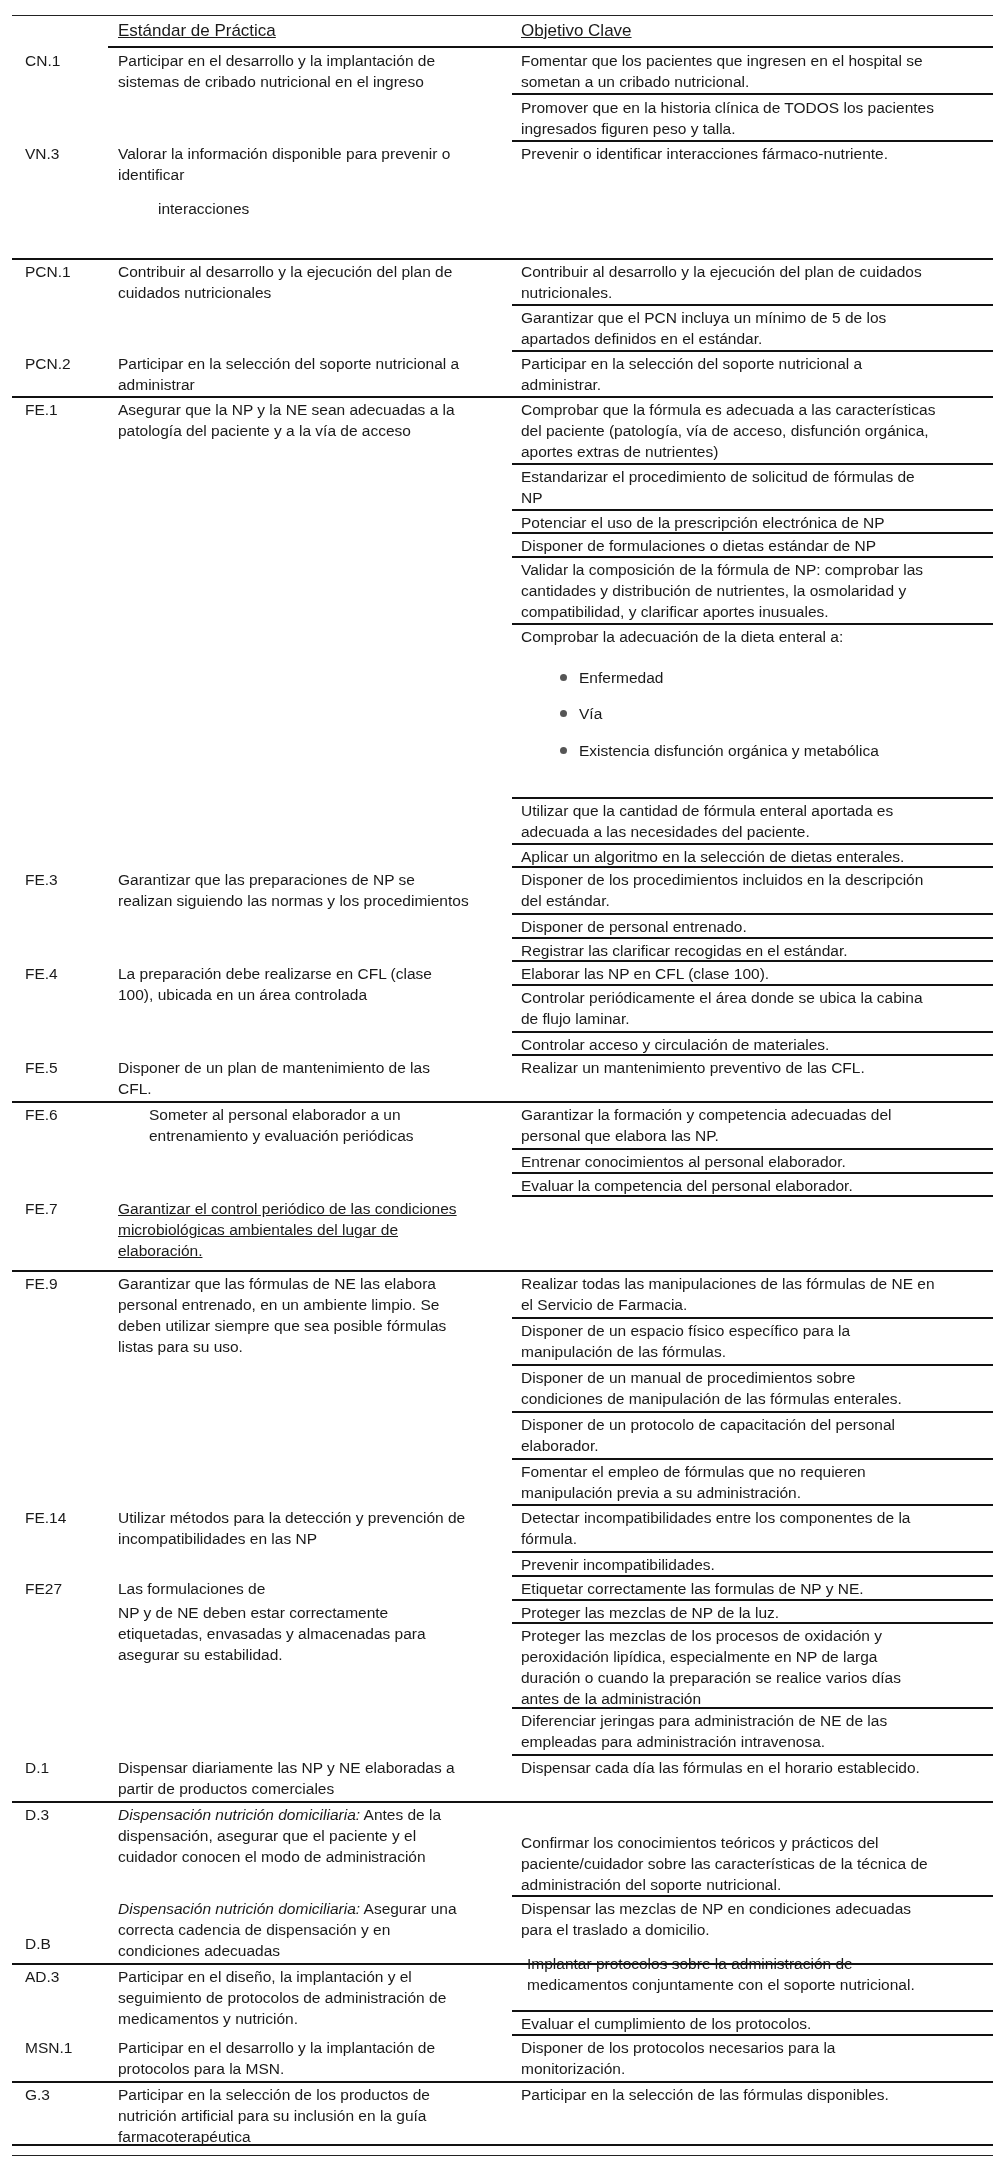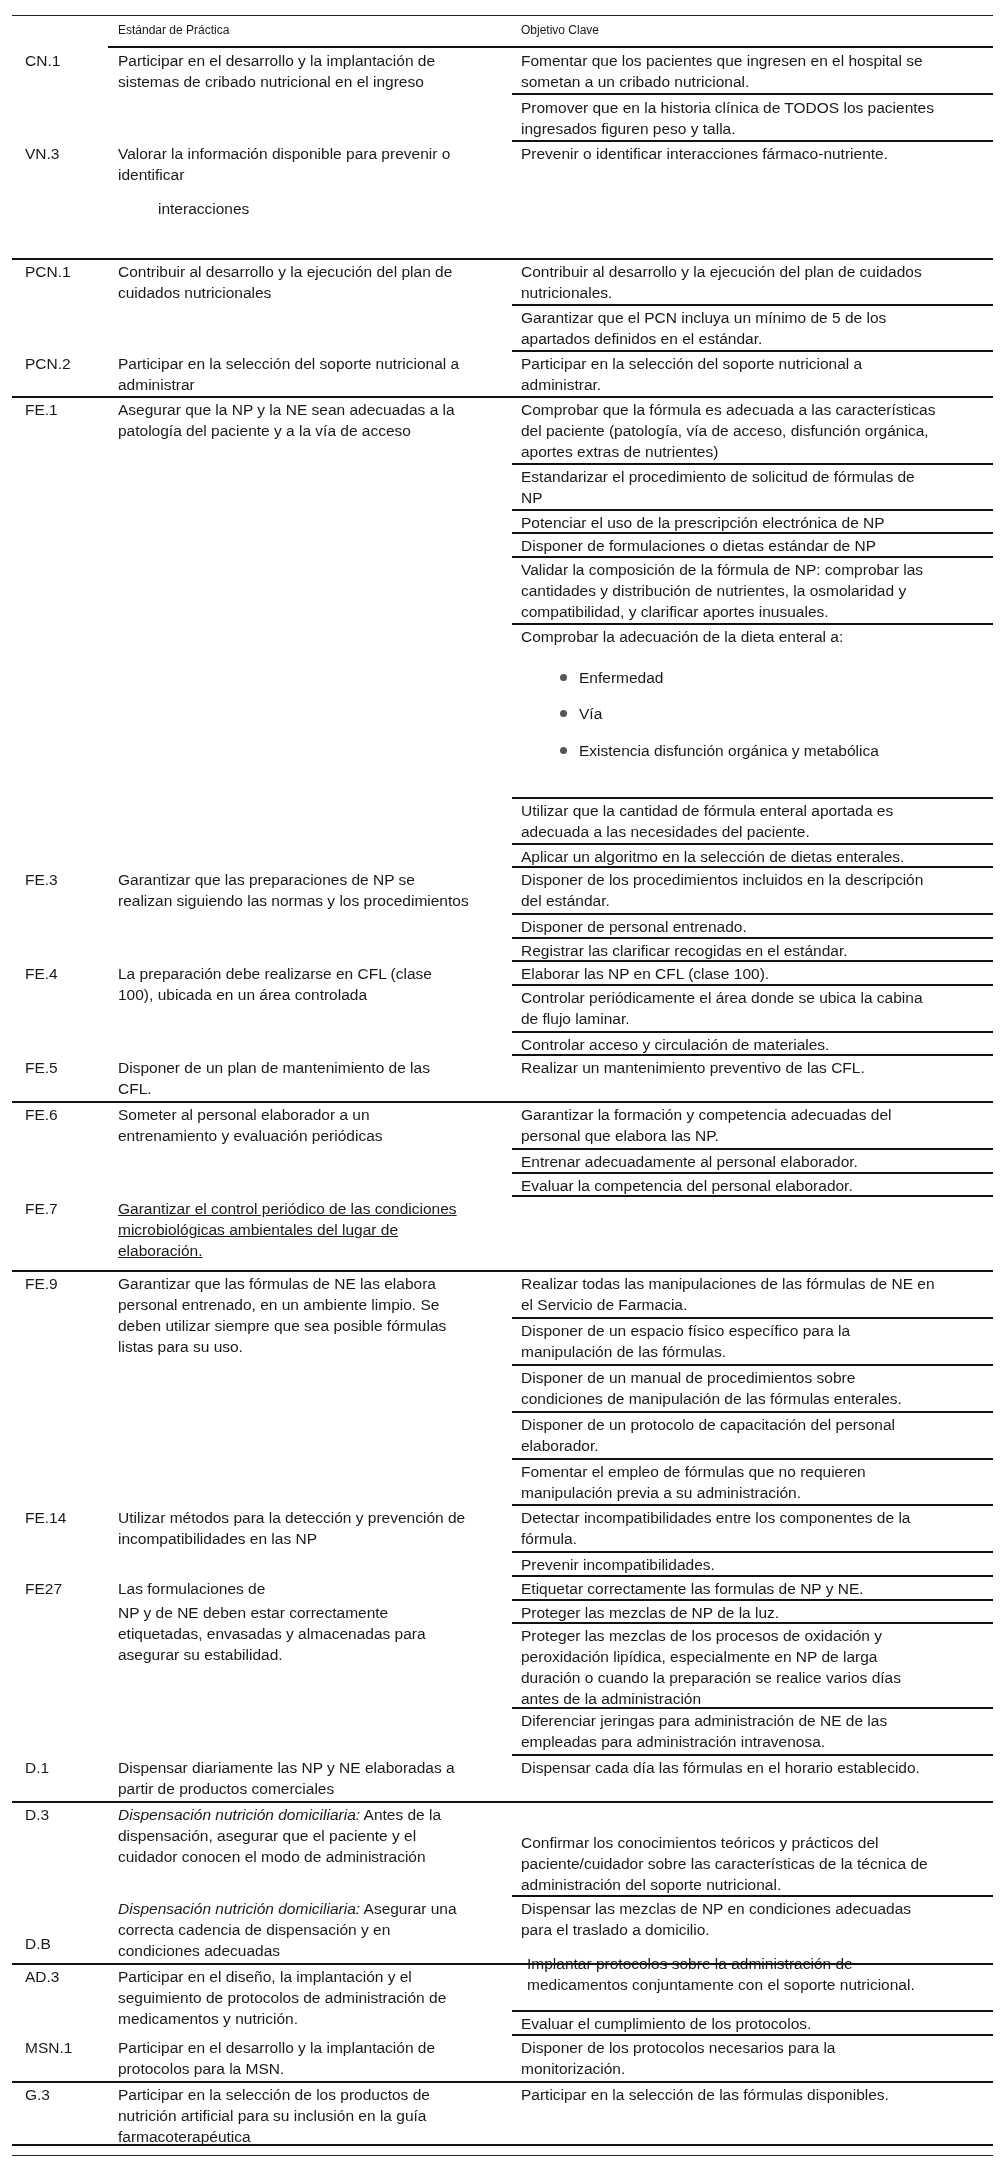--- a/index.html
+++ b/index.html
@@ -3,21 +3,21 @@
 <meta charset="utf-8">
 <style>
   html, body { margin: 0; padding: 0; background: #ffffff; }
   body { width: 1000px; height: 2167px; position: relative; overflow: hidden;
          font-family: "Liberation Sans", "DejaVu Sans", sans-serif; color: #1a1a1a; }
   #page { position: absolute; left: 0; top: 0; width: 1000px; height: 2167px; }
   .txt { position: absolute; font-size: 15.5px; line-height: 21px; white-space: pre-line; }
   .code { left: 25px; width: 85px; }
   .std { left: 118px; width: 380px; }
   .obj { left: 521px; width: 470px; }
-  .hdr { font-size: 12px; }
+  .hdr { font-size: 17px; text-decoration: underline; }
   .line { position: absolute; height: 2px; background: #111; }
   .line.thin { height: 1px; background: #222; }
   .full { left: 12px; width: 981px; }
   .half { left: 512px; width: 481px; }
   .stdline { left: 108px; width: 885px; }
   .bullet { position: absolute; left: 560px; font-size: 15.5px; line-height: 21px; }
   .bullet .dot { display: inline-block; width: 7px; height: 7px; border-radius: 50%;
                  background: #555; margin-right: 12px; vertical-align: middle; position: relative; top: -1px; }
   em.ital { font-style: italic; }
 </style>
@@ -139,25 +139,25 @@
     <div class="txt obj" style="top: 987px;">Controlar periódicamente el área donde se ubica la cabina
 de flujo laminar.</div>
     <div class="txt obj" style="top: 1034px;">Controlar acceso y circulación de materiales.</div>
     <div></div>
     <div class="txt code" style="top: 1057px;">FE.5</div>
     <div class="txt std" style="top: 1057px;">Disponer de un plan de mantenimiento de las
 CFL.</div>
     <div class="txt obj" style="top: 1057px;">Realizar un mantenimiento preventivo de las CFL.</div>
     <div></div>
     <div class="txt code" style="top: 1104px;">FE.6</div>
-    <div class="txt std" style="top: 1104px;">Someter al personal elaborador a un
+    <div class="txt std" style="top: 1104px; margin-left: 31px;">Someter al personal elaborador a un
 entrenamiento y evaluación periódicas</div>
     <div class="txt obj" style="top: 1104px;">Garantizar la formación y competencia adecuadas del
 personal que elabora las NP.</div>
-    <div class="txt obj" style="top: 1151px;">Entrenar adecuadamente al personal elaborador.</div>
+    <div class="txt obj" style="top: 1151px;">Entrenar conocimientos al personal elaborador.</div>
     <div class="txt obj" style="top: 1175px;">Evaluar la competencia del personal elaborador.</div>
     <div></div>
     <div class="txt code" style="top: 1198px;">FE.7</div>
     <div class="txt std" style="top: 1198px; text-decoration: underline;">Garantizar el control periódico de las condiciones
 microbiológicas ambientales del lugar de
 elaboración.</div>
     <div></div>
     <div class="txt code" style="top: 1273px;">FE.9</div>
     <div class="txt std" style="top: 1273px;">Garantizar que las fórmulas de NE las elabora
 personal entrenado, en un ambiente limpio. Se

